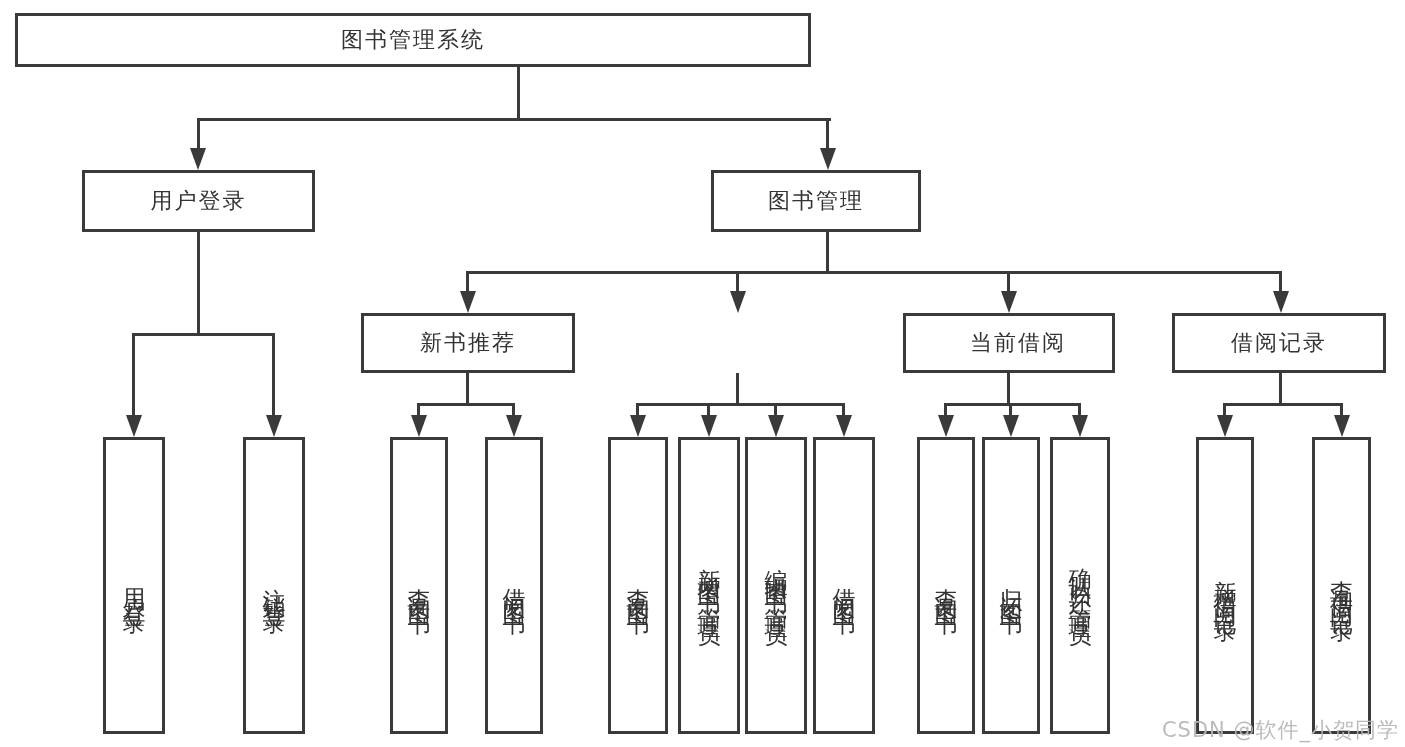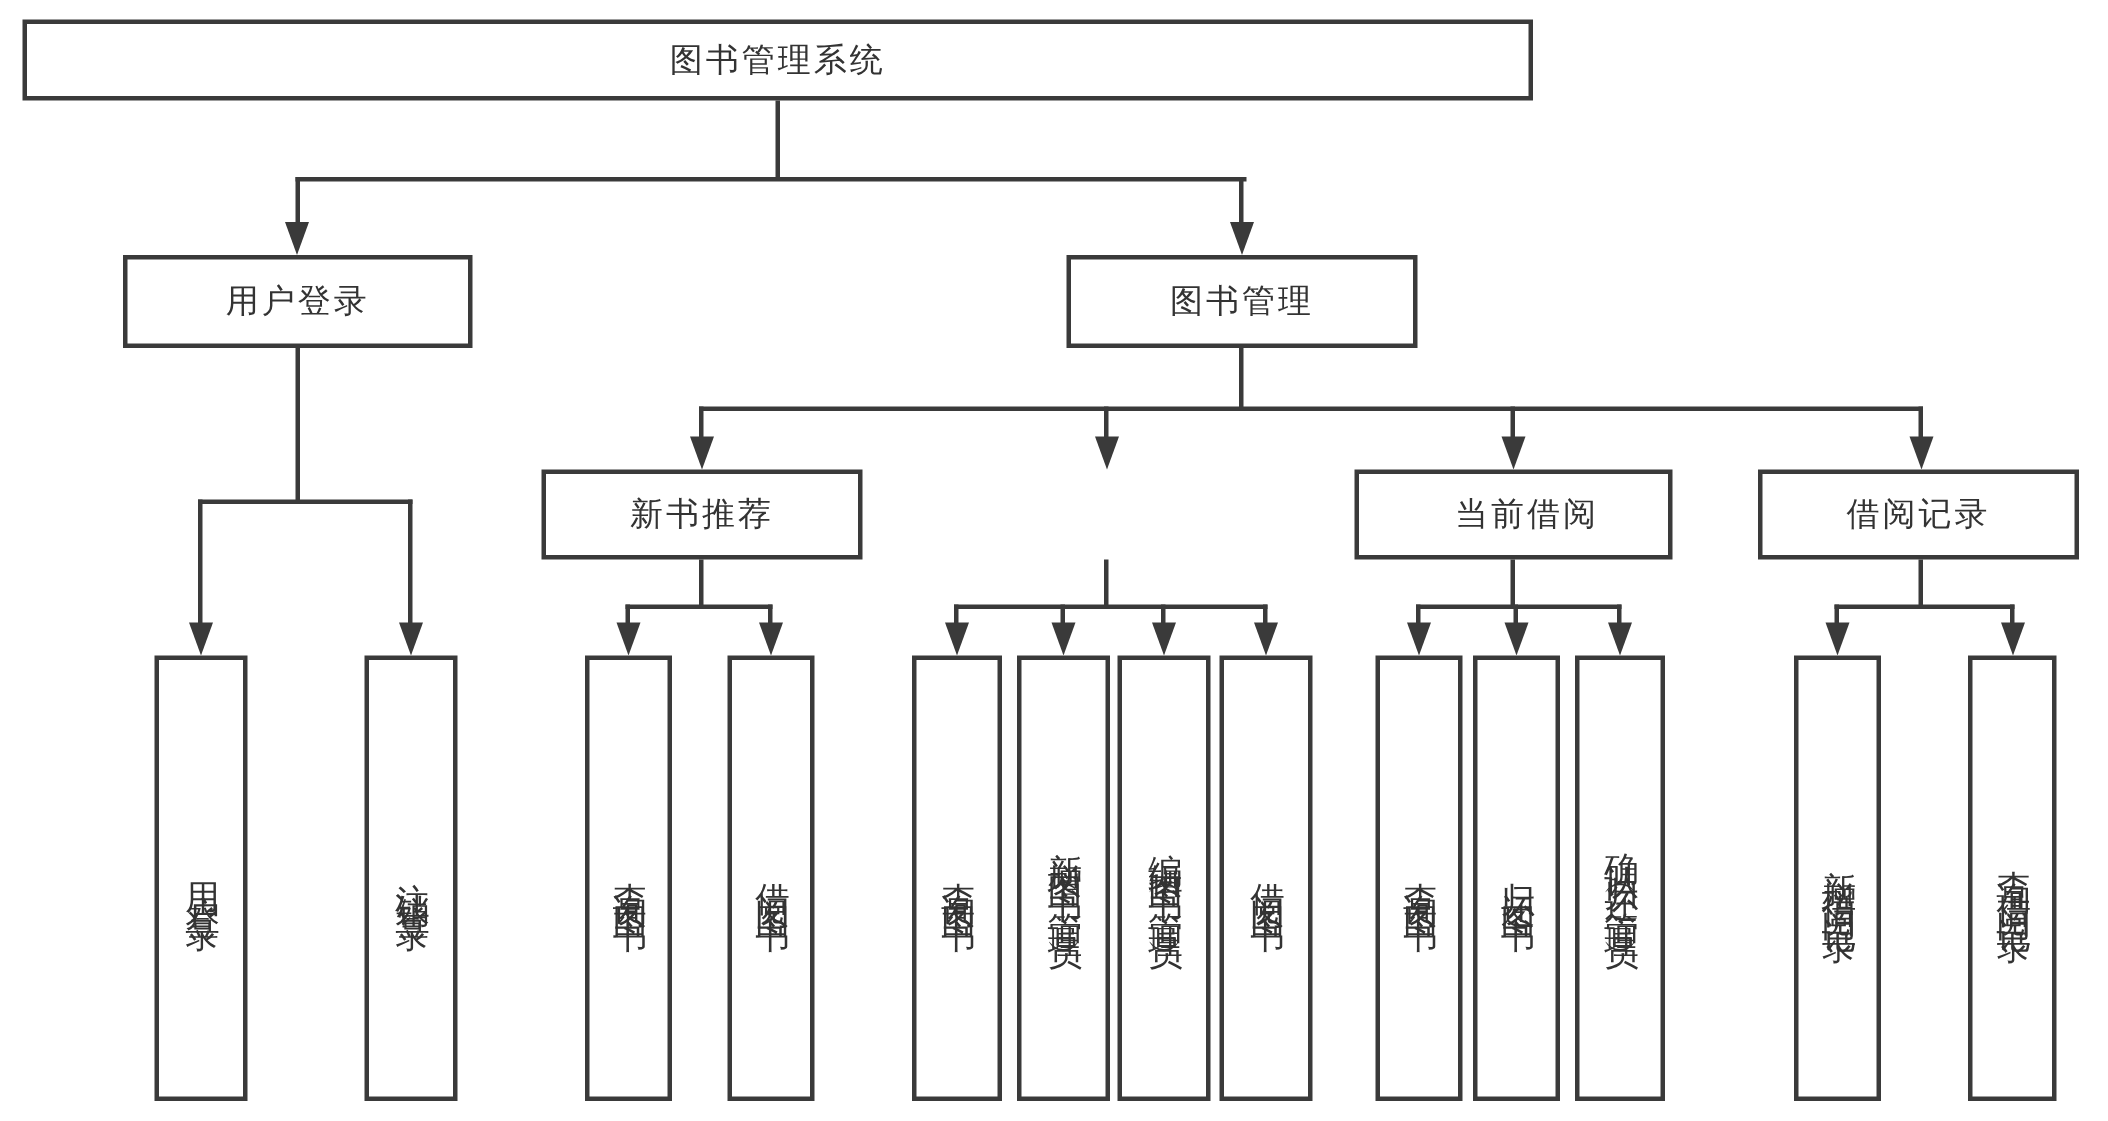--- a/index.html
+++ b/index.html
@@ -16,31 +16,31 @@
   .ar{position:absolute;width:0;height:0;border-left:8px solid transparent;
       border-right:8px solid transparent;border-top:22px solid #3a3a3a;}
   .wm{position:absolute;right:6px;bottom:3px;font-size:21px;color:rgba(183,183,183,0.95);
       letter-spacing:1px;z-index:5;white-space:nowrap;}
 </style>
 </head>
 <body>
 
 <div class="canvas">
 
-  <div class="node" style="left:15px;top:13px;width:1007px;height:54px;">图书管理系统</div>
+  <div class="node" style="left:15px;top:13px;width:796px;height:54px;">图书管理系统</div>
 
   <div class="vl" style="left:517px;top:67px;height:53px;"></div>
   <div class="hl" style="left:197px;top:118px;width:634px;"></div>
   <div class="vl" style="left:197px;top:118px;height:32px;"></div>
   <div class="ar" style="left:190px;top:148px;"></div>
   <div class="vl" style="left:826px;top:118px;height:32px;"></div>
   <div class="ar" style="left:820px;top:148px;"></div>
 
   <div class="node" style="left:82px;top:170px;width:233px;height:62px;">用户登录</div>
-  <div class="node" style="left:711px;top:170px;width:234px;height:62px;font-family:Liberation Serif, serif;">图书管理</div>
+  <div class="node" style="left:711px;top:170px;width:210px;height:62px;font-family:Liberation Serif, serif;">图书管理</div>
 
   <div class="vl" style="left:197px;top:232px;height:103px;"></div>
   <div class="hl" style="left:132px;top:333px;width:143px;"></div>
   <div class="vl" style="left:132px;top:333px;height:84px;"></div>
   <div class="ar" style="left:126px;top:415px;"></div>
   <div class="vl" style="left:272px;top:333px;height:84px;"></div>
   <div class="ar" style="left:266px;top:415px;"></div>
 
   <div class="vl" style="left:826px;top:232px;height:41px;"></div>
   <div class="hl" style="left:466px;top:271px;width:816px;"></div>
@@ -128,14 +128,15 @@
     <span>确认归还（管理员）</span>
     </div>
 
   <div class="leaf" style="left:1196px;top:437px;width:58px;height:297px;">
     <span>新增借阅记录</span>
     </div>
   <div class="leaf" style="left:1312px;top:437px;width:59px;height:297px;">
     <span>查询借阅记录</span>
     </div>
 
+  <div class="wm">CSDN @软件_小贺同学</div>
 
 </div>
 
 </body></html>

